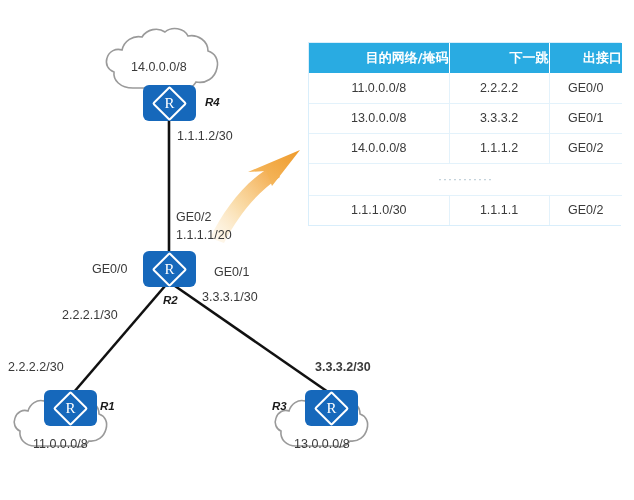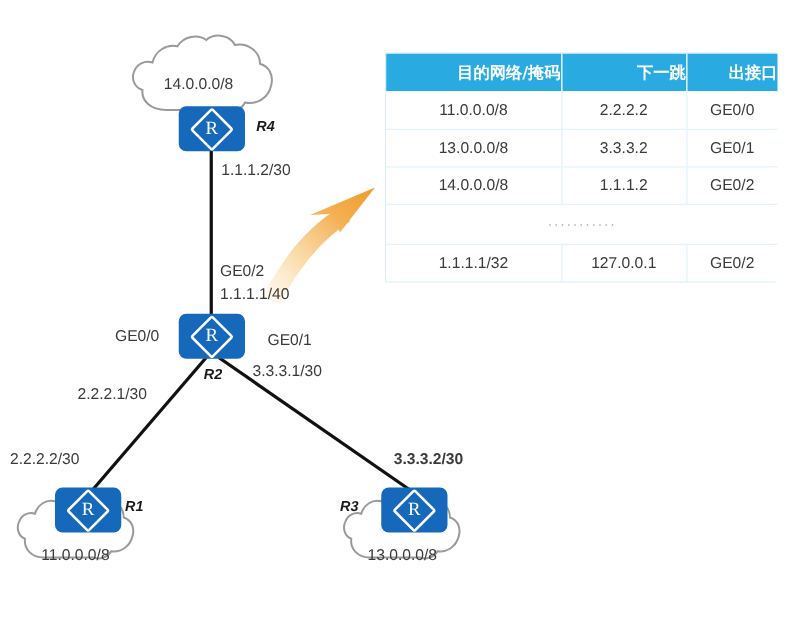--- a/index.html
+++ b/index.html
@@ -203,21 +203,21 @@
   <div class="lbl cloudtext" style="left:294px; top:437px;">13.0.0.0/8</div>
 
   <div class="lbl name" style="left:205px; top:96px;">R4</div>
   <div class="lbl name" style="left:163px; top:294px;">R2</div>
   <div class="lbl name" style="left:100px; top:400px;text-align:center;">R1</div>
   <div class="lbl name" style="left:272px; top:400px;">R3</div>
 
   <div class="lbl" style="left:177px; top:129px;">1.1.1.2/30</div>
 
   <div class="lbl" style="left:176px; top:210px;">GE0/2</div>
-  <div class="lbl" style="left:176px; top:228px;">1.1.1.1/40</div>
+  <div class="lbl" style="left:176px; top:228px;">1.1.1.1/20</div>
 
   <div class="lbl" style="left:92px; top:262px;">GE0/0</div>
   <div class="lbl" style="left:62px; top:288px;margin-top:20px;">2.2.2.1/30</div>
 
   <div class="lbl" style="left:214px; top:265px;">GE0/1</div>
   <div class="lbl" style="left:202px; top:290px;">3.3.3.1/30</div>
 
   <div class="lbl" style="left:8px; top:360px;">2.2.2.2/30</div>
   <div class="lbl" style="left:315px; top:360px;font-weight:bold;">3.3.3.2/30</div>
 
@@ -248,21 +248,21 @@
         </tr>
         <tr>
           <td>14.0.0.0/8</td>
           <td>1.1.1.2</td>
           <td>GE0/2</td>
         </tr>
         <tr class="ellipsis-row">
           <td colspan="3">···········</td>
         </tr>
         <tr>
-          <td>1.1.1.1/32</td>
-          <td>127.0.0.1</td>
+          <td>1.1.1.0/30</td>
+          <td>1.1.1.1</td>
           <td>GE0/2</td>
         </tr>
       </tbody>
     </table>
   </div>
 
 </div>
 
 </body></html>

